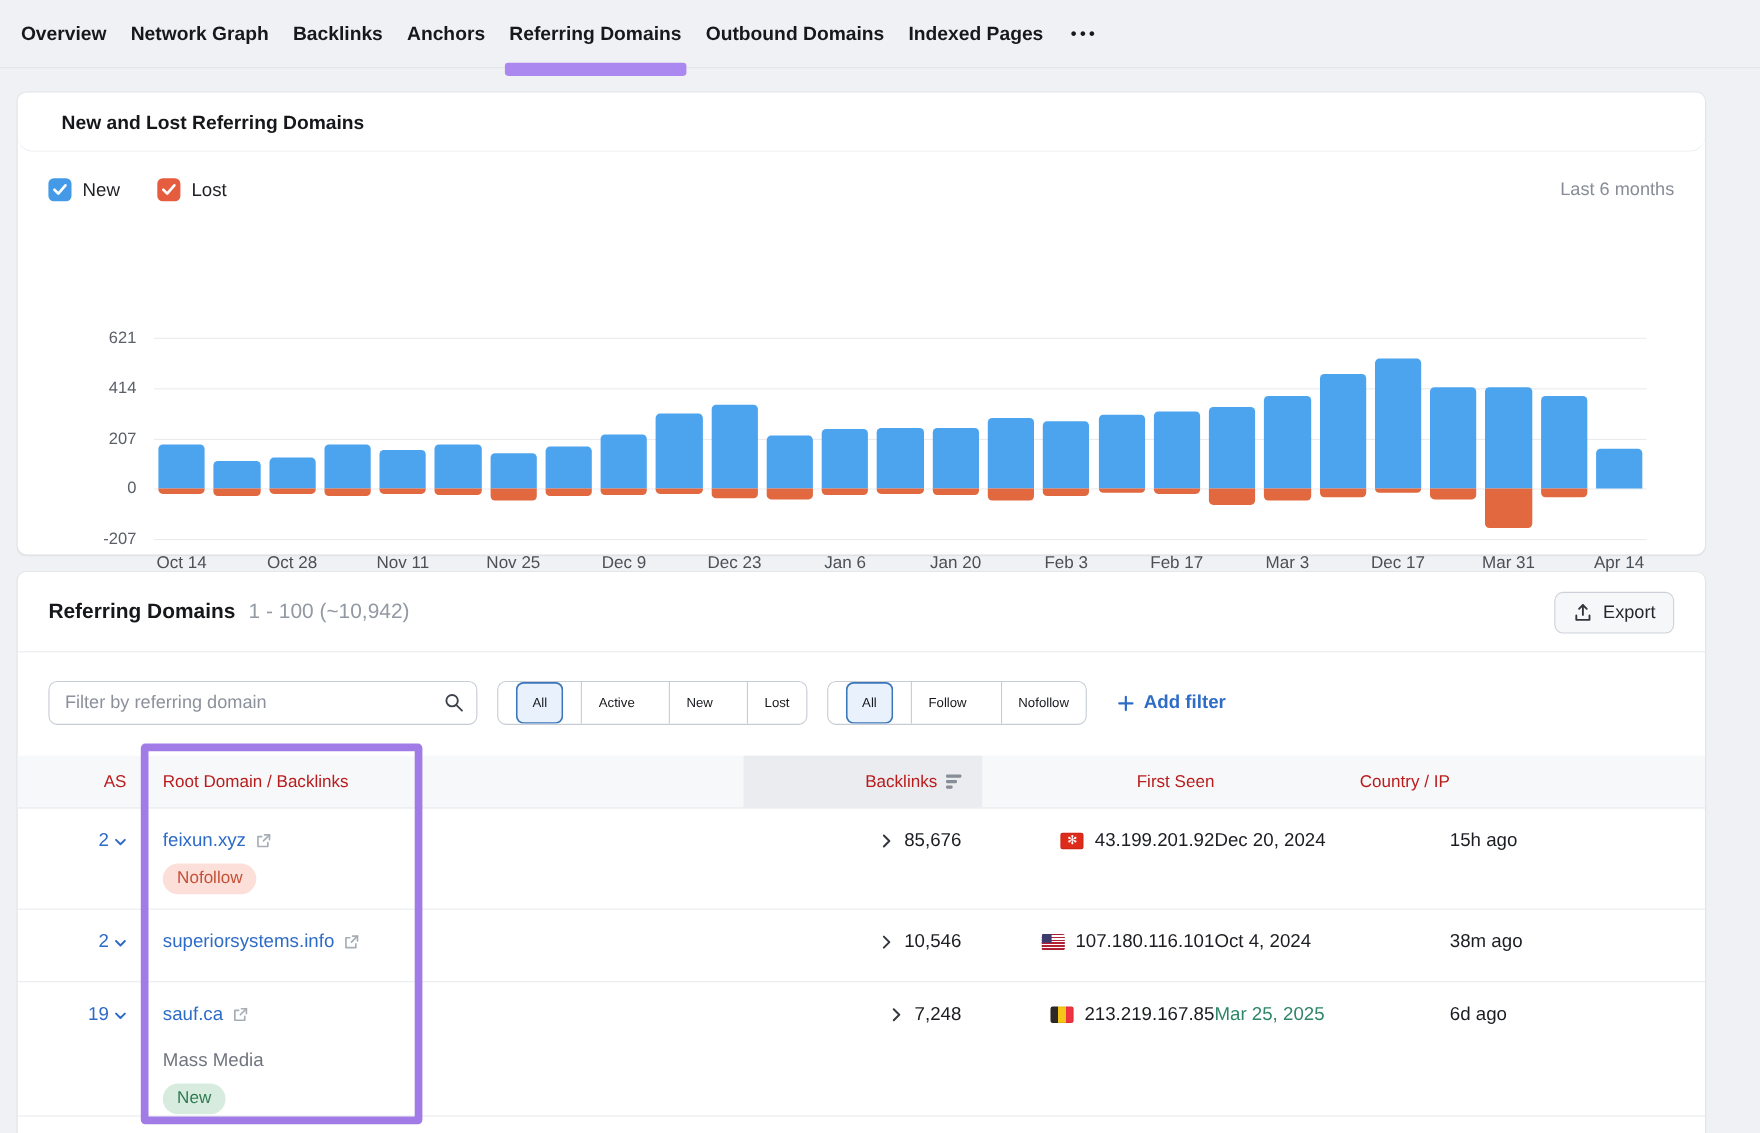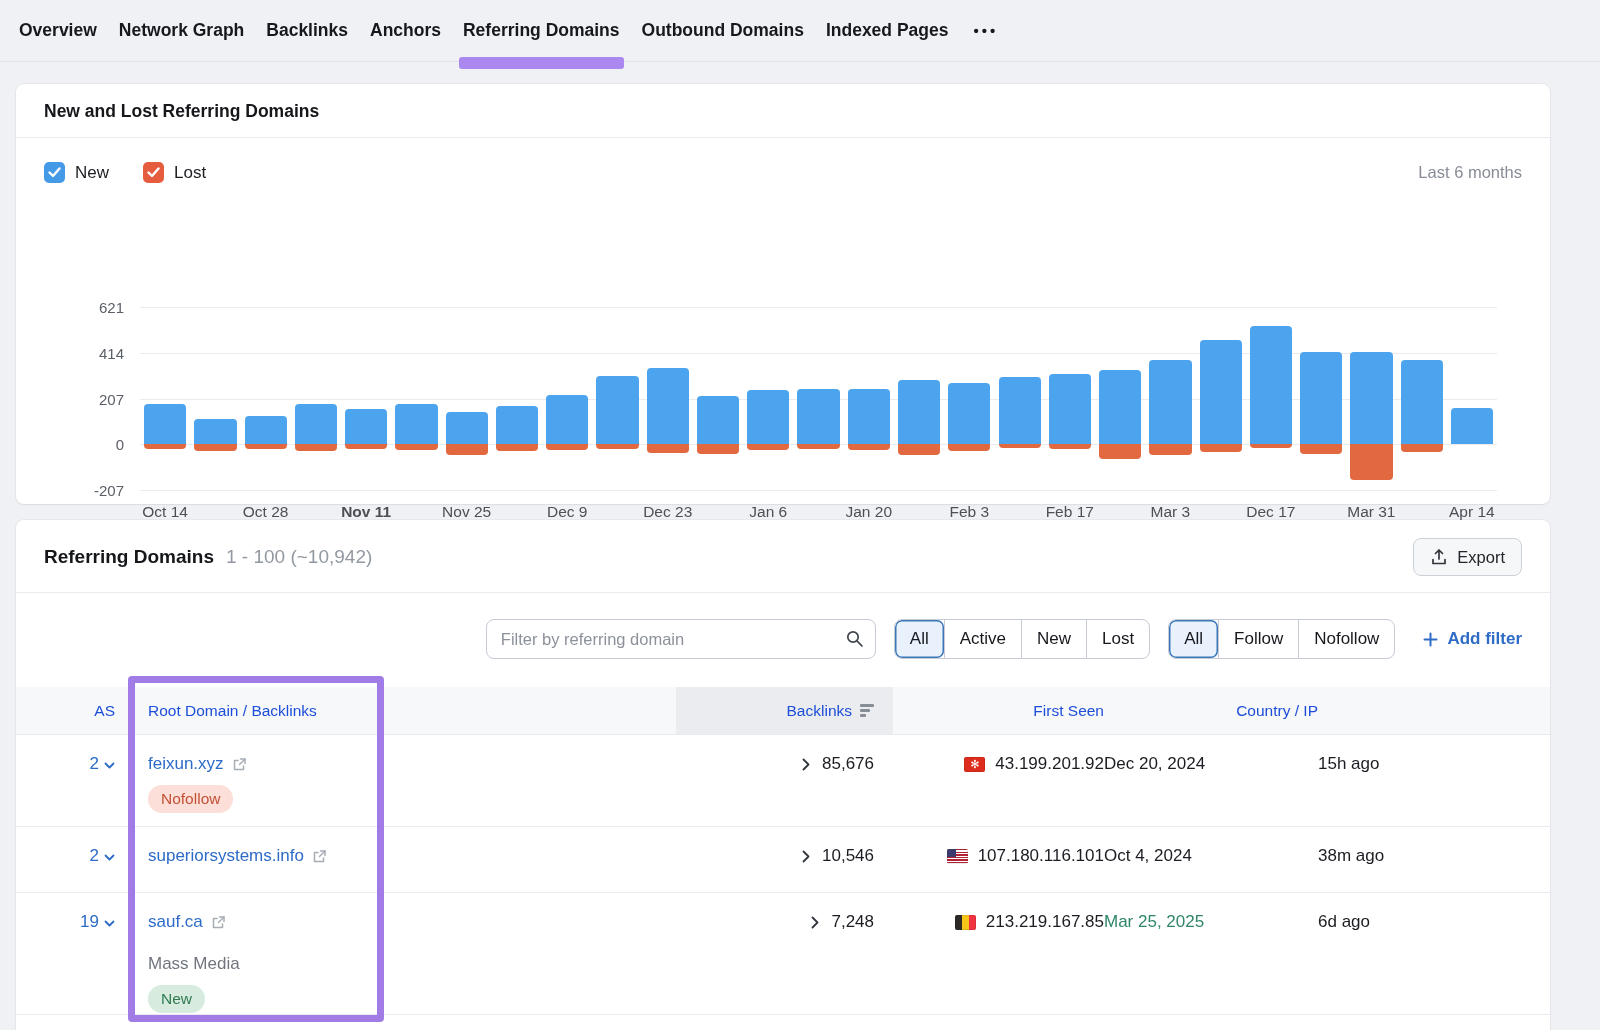--- a/index.html
+++ b/index.html
@@ -14,21 +14,21 @@
   .tab{ position:relative; padding:0 11px; font-size:17.5px; font-weight:600;
     color:#16181d; height:62px; display:flex; align-items:center; cursor:pointer; white-space:nowrap;}
   .tab.active::after{ content:""; position:absolute; left:7px; right:7px; bottom:-7px;
     height:12px; background:#ab87f0; border-radius:3px; }
   .tab-more{ font-size:15px; letter-spacing:3px; font-weight:700; padding:0 14px; color:#16181d; }
   
   .card{ position:absolute; left:16px; width:1534px; background:#fff; border-radius:8px;
     box-shadow:0 1px 2px rgba(20,24,33,.05), 0 0 0 1px rgba(20,24,33,.04); }
   #chart-card{ top:84px; height:420px; }
   #table-card{ top:520px; height:560px; border-bottom-left-radius:0; border-bottom-right-radius:0;}
-  .card-head{ padding:17px 28px 15px; border-bottom:1px solid #e9ebee; }
+  .card-head{ padding:17px 40px 15px; border-bottom:1px solid #e9ebee;border-radius:14px; }
   .card-title{ font-size:17.5px; font-weight:700; color:#15171a; }
   
   .legend-row{ display:flex; align-items:center; padding:24px 28px 0; }
   .legend-item{ display:flex; align-items:center; margin-right:34px; cursor:pointer; }
   .cbx{ width:21px; height:21px; border-radius:5px; display:flex; align-items:center;
     justify-content:center; margin-right:10px; }
   .cbx.blue{ background:#459ae8; } .cbx.red{ background:#e65c3e; }
   .legend-label{ font-size:17px; color:#1d1f23; }
   .period{ margin-left:auto; font-size:16.5px; color:#878c96; }
   
@@ -46,39 +46,39 @@
   #chart-xlabels{ position:absolute; left:124px; top:196px; width:1357px; height:20px; }
   .xlab{ position:absolute; transform:translateX(-50%); font-size:15.5px; color:#4b5057; white-space:nowrap; }
   
   .tc-head{ display:flex; align-items:center; padding:18px 28px 16px; border-bottom:1px solid #e9ebee; }
   .tc-title{ font-size:19px; font-weight:700; color:#15171a; }
   .tc-range{ font-size:19px; color:#9399a2; margin-left:12px; }
   .export-btn{ margin-left:auto; display:flex; align-items:center; gap:9px; height:38px;
     padding:0 16px; background:#f6f7f9; border:1px solid #ccd1d9; border-radius:8px;
     font-size:16.5px; color:#23262b; cursor:pointer; }
   
-  .filter-row{ display:flex; align-items:center; padding:26px 28px 0;justify-content:flex-end; }
+  .filter-row{ display:flex; align-items:center; padding:26px 28px 0; }
   .filter-input{ position:relative; width:390px; }
   .filter-input input{ width:100%; height:40px; border:1px solid #c6cbd4; border-radius:8px;
     padding:0 40px 0 14px; font-size:16.5px; color:#1b1d22; font-family:inherit; outline:none; }
   .filter-input input::placeholder{ color:#8c919b; }
   .search-ico{ position:absolute; right:12px; top:10px; }
   .seg{ display:flex; border:1px solid #c6cbd4; border-radius:8px; background:#fff;
     margin-left:18px; height:40px; overflow:hidden; }
-  .seg-item{ display:flex; align-items:center; padding:14px 15px; font-size:17px; color:#16181d;
-    border-left:1px solid #c6cbd4; cursor:pointer; }
+  .seg-item{ display:flex; align-items:center; padding:14px 15px; font-size:12px; color:#16181d;
+    border-left:1px solid #c6cbd4; cursor:pointer;margin-left:16px; }
   .seg-item:first-child{ border-left:none; }
   .seg-item.sel{ background:#e9f2fc; box-shadow:inset 0 0 0 1.5px #3b76ba; border-radius:7px; }
   .add-filter{ display:flex; align-items:center; gap:9px; margin-left:28px; color:#2e6cc6;
     font-size:17px; font-weight:600; cursor:pointer; }
   
   .grid-row{ display:grid; grid-template-columns:110px 550px 217px 211px 214px 215px;
     padding-right:17px; }
   .thead{ margin-top:28px; background:#f7f8fa; height:48px; border-bottom:1px solid #e8eaed; }
-  .th{ display:flex; align-items:center; font-size:15.5px; color:#1d4ed8; }
+  .th{ display:flex; align-items:center; font-size:15.5px; color:#b91c1c; }
   .th-as{ justify-content:flex-end; padding-right:11px; }
   .th-domain{ padding-left:22px; }
   .th-backlinks{ justify-content:flex-end; padding-right:19px; background:#eaecf0; gap:8px; }
   .th-right{ justify-content:flex-end; }
   .trow{ border-bottom:1px solid #e9ebee; align-items:start; }
   .td{ font-size:17px; line-height:26px; padding-top:16px; }
   .td-as{ text-align:right; padding-right:11px; color:#2d6bc8; white-space:nowrap; cursor:pointer;}
   .td-as .chev{ margin-left:5px; }
   .td-domain{ padding-left:22px; padding-bottom:14px; }
   .domain-link{ color:#2d6bc8; text-decoration:none; cursor:pointer; display:inline-flex;
@@ -270,21 +270,21 @@
             <div class="bar-lost" style="top: 137.25px; height: 7.29348px;"></div>
           </div>
           <div class="slot">
             <div class="bar-new" style="top: 100.562px; height: 36.6884px;"></div>
           </div>
         </div>
     </div>
     <div id="chart-xlabels">
         <div class="xlab" style="left: 1.85185%;">Oct 14</div>
         <div class="xlab" style="left: 9.25926%;">Oct 28</div>
-        <div class="xlab" style="left: 16.6667%; font-weight: bold;">Nov 11</div>
+        <div class="xlab" style="left: 16.6667%;">Nov 11</div>
         <div class="xlab" style="left: 24.0741%;">Nov 25</div>
         <div class="xlab" style="left: 31.4815%;">Dec 9</div>
         <div class="xlab" style="left: 38.8889%;">Dec 23</div>
         <div class="xlab" style="left: 46.2963%;">Jan 6</div>
         <div class="xlab" style="left: 53.7037%;">Jan 20</div>
         <div class="xlab" style="left: 61.1111%;">Feb 3</div>
         <div class="xlab" style="left: 68.5185%;">Feb 17</div>
         <div class="xlab" style="left: 75.9259%;">Mar 3</div>
         <div class="xlab" style="left: 83.3333%;">Dec 17</div>
         <div class="xlab" style="left: 90.7407%;">Mar 31</div>

